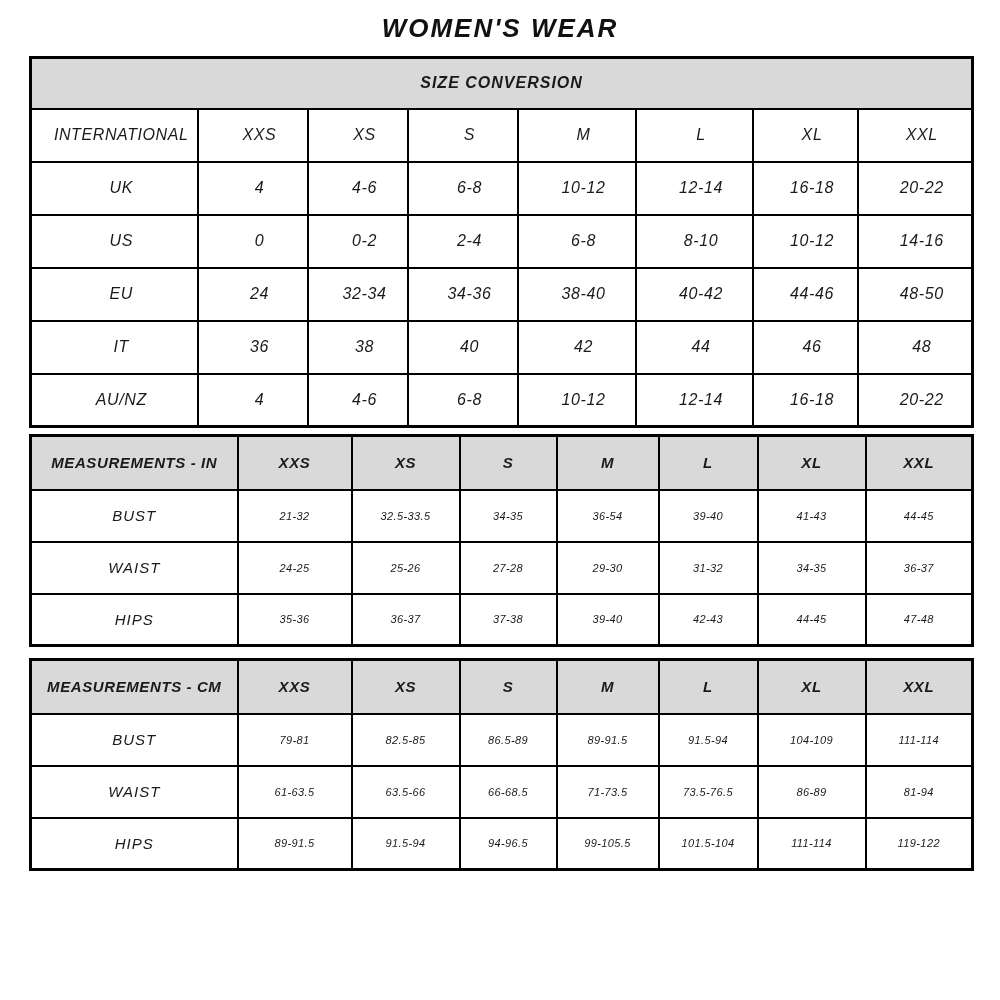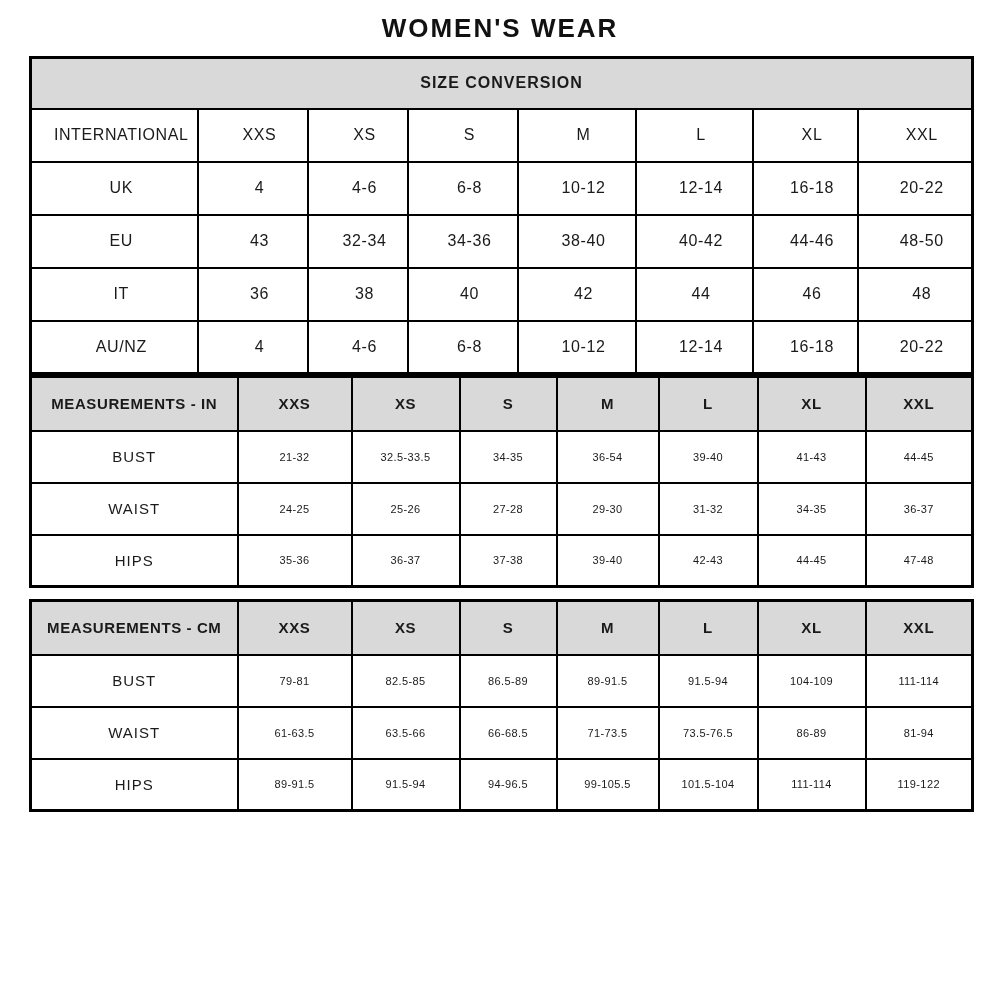--- a/index.html
+++ b/index.html
@@ -4,21 +4,21 @@
 <style>
   * { box-sizing: border-box; }
   html, body {
     margin: 0; padding: 0;
     width: 1000px; height: 1000px;
     background: #ffffff;
     overflow: hidden;
     font-family: "Liberation Sans", sans-serif;
     color: #1a1a1a;
   }
-  .page { width: 1000px; height: 1000px; }
+  .page { width: 1000px; height: 1000px; font-style: italic; }
 
   .title {
     margin: 0;
     padding-top: 13px;
     text-align: center;
     font-size: 26px;
     font-weight: 700;
     letter-spacing: 2px;
     color: #111;
   }
@@ -50,21 +50,21 @@
   .t1 td {
     height: 53px;
     font-size: 16px;
     font-weight: 500;
     letter-spacing: 0.6px;
     background: #ffffff;
     padding-left: 16px;
   }
 
   
-  .t2 { margin-top: 0; padding-left: 44px; }
+  .t2 { margin-top: 6px; padding-left: 44px; }
   .t3 { margin-top: 11px; }
   .t2 th, .t3 th {
     height: 54px;
     background: #d9d9d9;
     font-size: 15px;
     font-weight: 700;
     letter-spacing: 0.6px;
   }
   .t2 td, .t3 td {
     height: 52px;
@@ -116,22 +116,32 @@
           <td class="rowlabel">UK</td>
           <td class="val">4</td>
           <td class="val">4-6</td>
           <td class="val">6-8</td>
           <td class="val">10-12</td>
           <td class="val">12-14</td>
           <td class="val">16-18</td>
           <td class="val">20-22</td>
         </tr>
         <tr>
+          <td class="rowlabel">US</td>
+          <td class="val">0</td>
+          <td class="val">0-2</td>
+          <td class="val">2-4</td>
+          <td class="val">6-8</td>
+          <td class="val">8-10</td>
+          <td class="val">10-12</td>
+          <td class="val">14-16</td>
+        </tr>
+        <tr>
           <td class="rowlabel">EU</td>
-          <td class="val">43</td>
+          <td class="val">24</td>
           <td class="val">32-34</td>
           <td class="val">34-36</td>
           <td class="val">38-40</td>
           <td class="val">40-42</td>
           <td class="val">44-46</td>
           <td class="val">48-50</td>
         </tr>
         <tr>
           <td class="rowlabel">IT</td>
           <td class="val">36</td>

